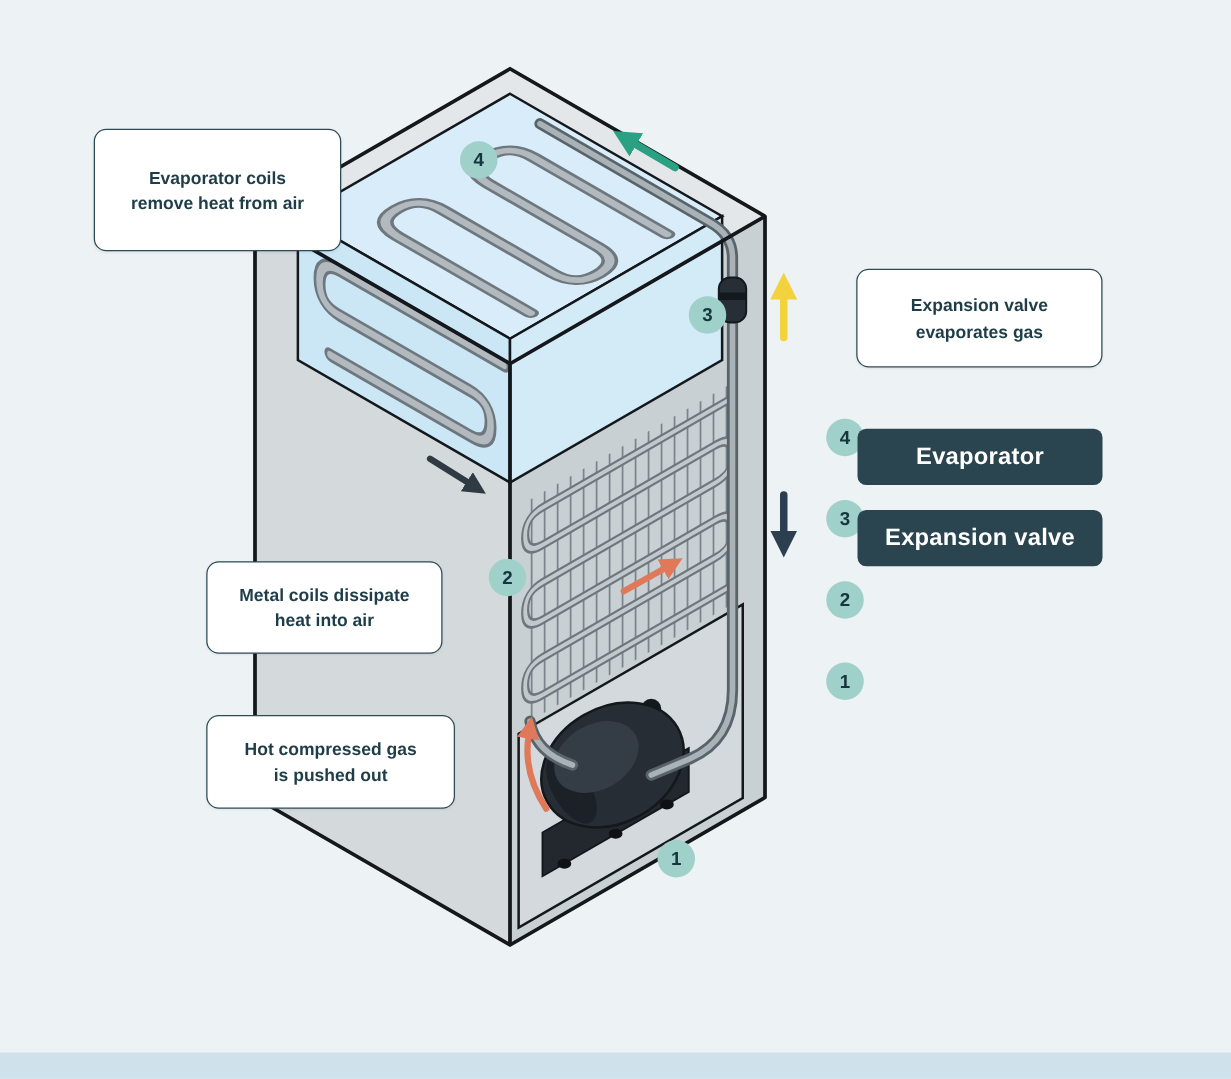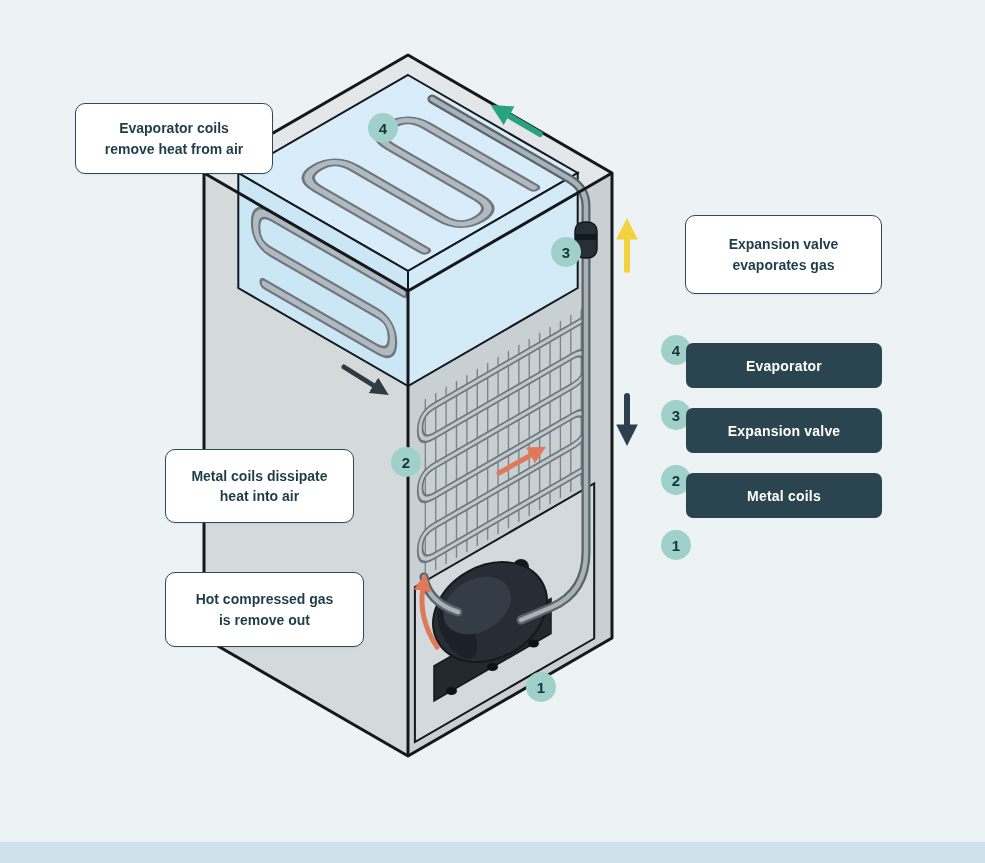--- a/index.html
+++ b/index.html
@@ -30,21 +30,21 @@
     display:flex;align-items:center;justify-content:center;
     text-align:center;
     color:#1e3d48;
     font-weight:bold;
     font-size:14px;
     line-height:1.45;
     white-space:pre-line;
     padding:8px;
     box-shadow:0 1px 2px rgba(30,61,72,.07);
   }
-  .callout-1{left:75px;top:103px;width:198px;height:71px}
+  .callout-1{left:75px;top:103px;width:198px;height:98px}
   .callout-2{left:685px;top:215px;width:197px;height:79px}
   .callout-3{left:165px;top:449px;width:189px;height:74px}
   .callout-4{left:165px;top:572px;width:199px;height:75px}
 
   
   .badge{
     position:absolute;
     width:30px;height:30px;border-radius:50%;
     background:#9fd0ca;color:#17353e;
     display:flex;align-items:center;justify-content:center;
@@ -58,21 +58,21 @@
   
   .legend-row{position:absolute;left:661px;width:221px;height:53px}
   .legend-row .badge{left:0;top:0}
   .legend-row-1{top:335px}
   .legend-row-2{top:400px}
   .legend-row-3{top:465px}
   .legend-row-4{top:530px}
   .pill{
     position:absolute;left:25px;top:8px;width:196px;height:45px;
     background:#2a4450;border-radius:7px;
-    color:#ffffff;font-weight:bold;font-size:14px;letter-spacing:.2px;
+    color:#ffffff;font-weight:bold;font-size:19px;letter-spacing:.2px;
     display:flex;align-items:center;justify-content:center;
     cursor:default;
   }
 
   .footer-bar{position:absolute;left:0;bottom:0;width:985px;height:21px;background:#cfe1ea}
 </style>
 </head>
 <body>
 
 <div class="canvas">
@@ -172,39 +172,38 @@
     </g>
   </svg>
 
   <div class="callout callout-1">Evaporator coils
 remove heat from air</div>
   <div class="callout callout-2">Expansion valve
 evaporates gas</div>
   <div class="callout callout-3">Metal coils dissipate
 heat into air</div>
   <div class="callout callout-4">Hot compressed gas
-is remove out</div>
+is pushed out</div>
 
   <div class="badge badge-d4">4</div>
   <div class="badge badge-d3">3</div>
   <div class="badge badge-d2">2</div>
   <div class="badge badge-d1">1</div>
 
   <div>
     <div class="legend-row legend-row-1">
       <div class="badge">4</div>
       <div class="pill">Evaporator</div>
     </div>
     <div class="legend-row legend-row-2">
       <div class="badge">3</div>
       <div class="pill">Expansion valve</div>
     </div>
     <div class="legend-row legend-row-3">
       <div class="badge">2</div>
-      <div class="pill">Metal coils</div>
     </div>
     <div class="legend-row legend-row-4">
       <div class="badge">1</div>
     </div>
   </div>
 
   <div class="footer-bar"></div>
 </div>
 
 </body></html>

